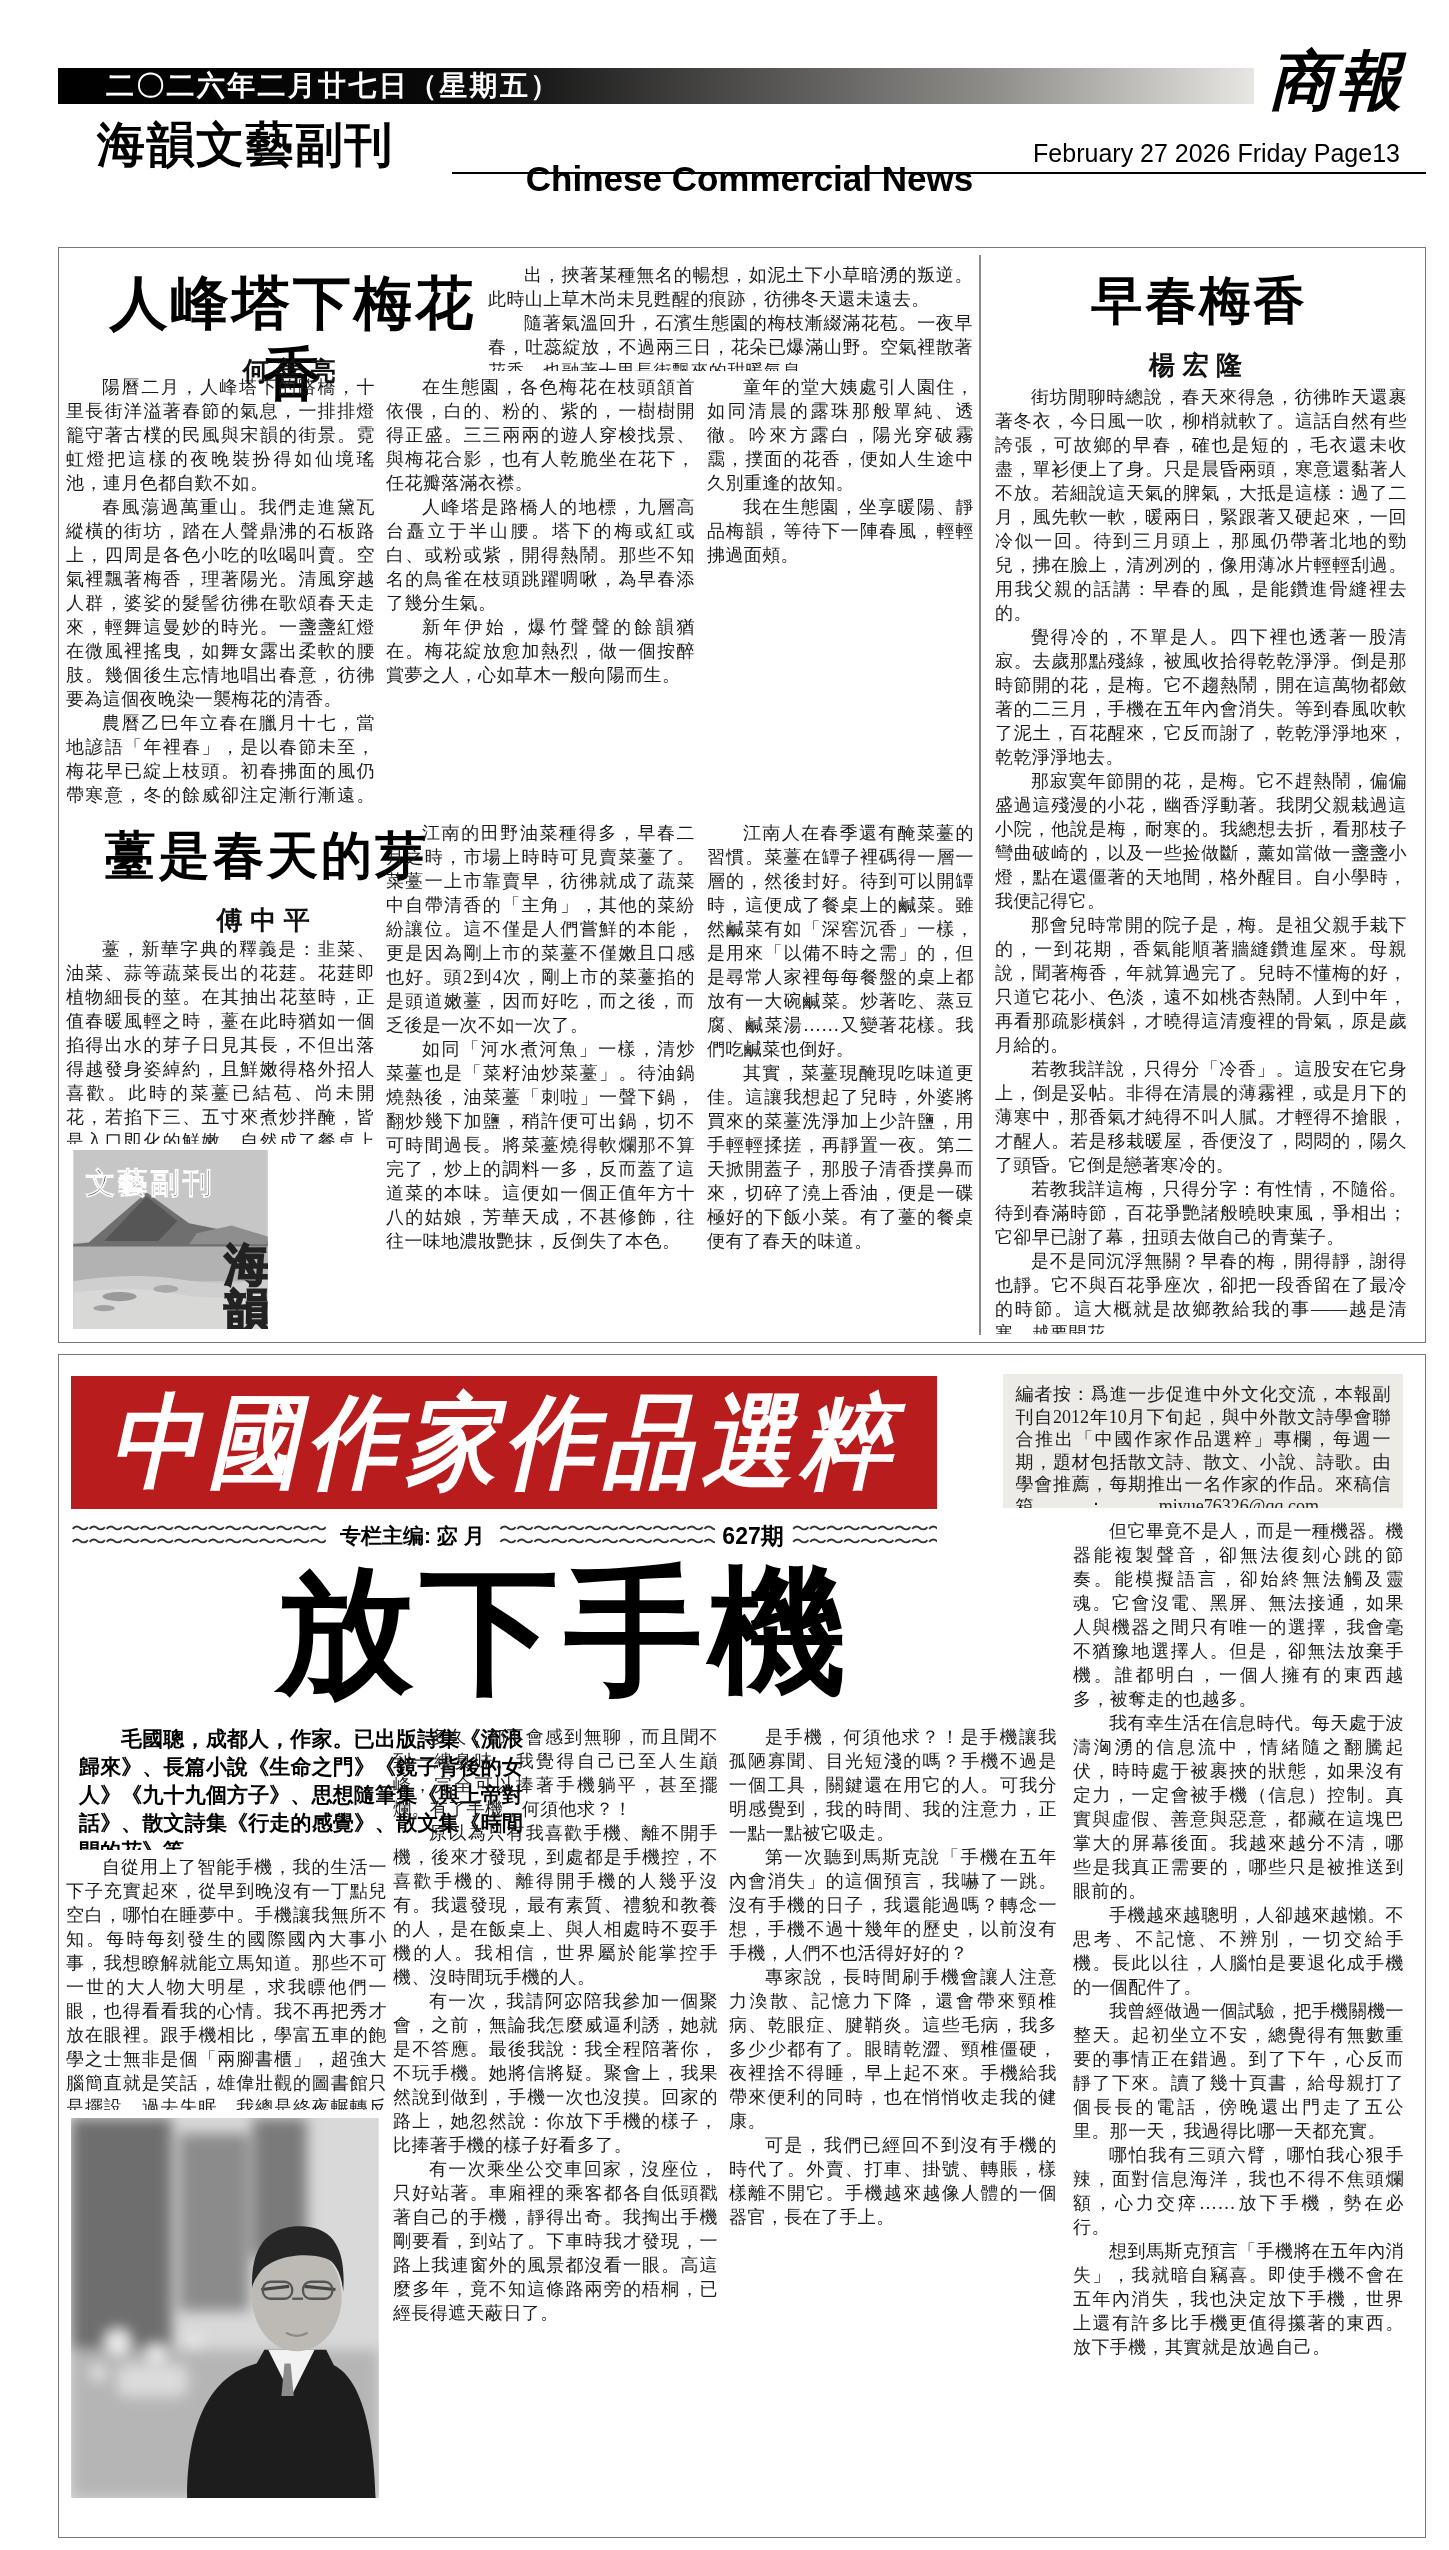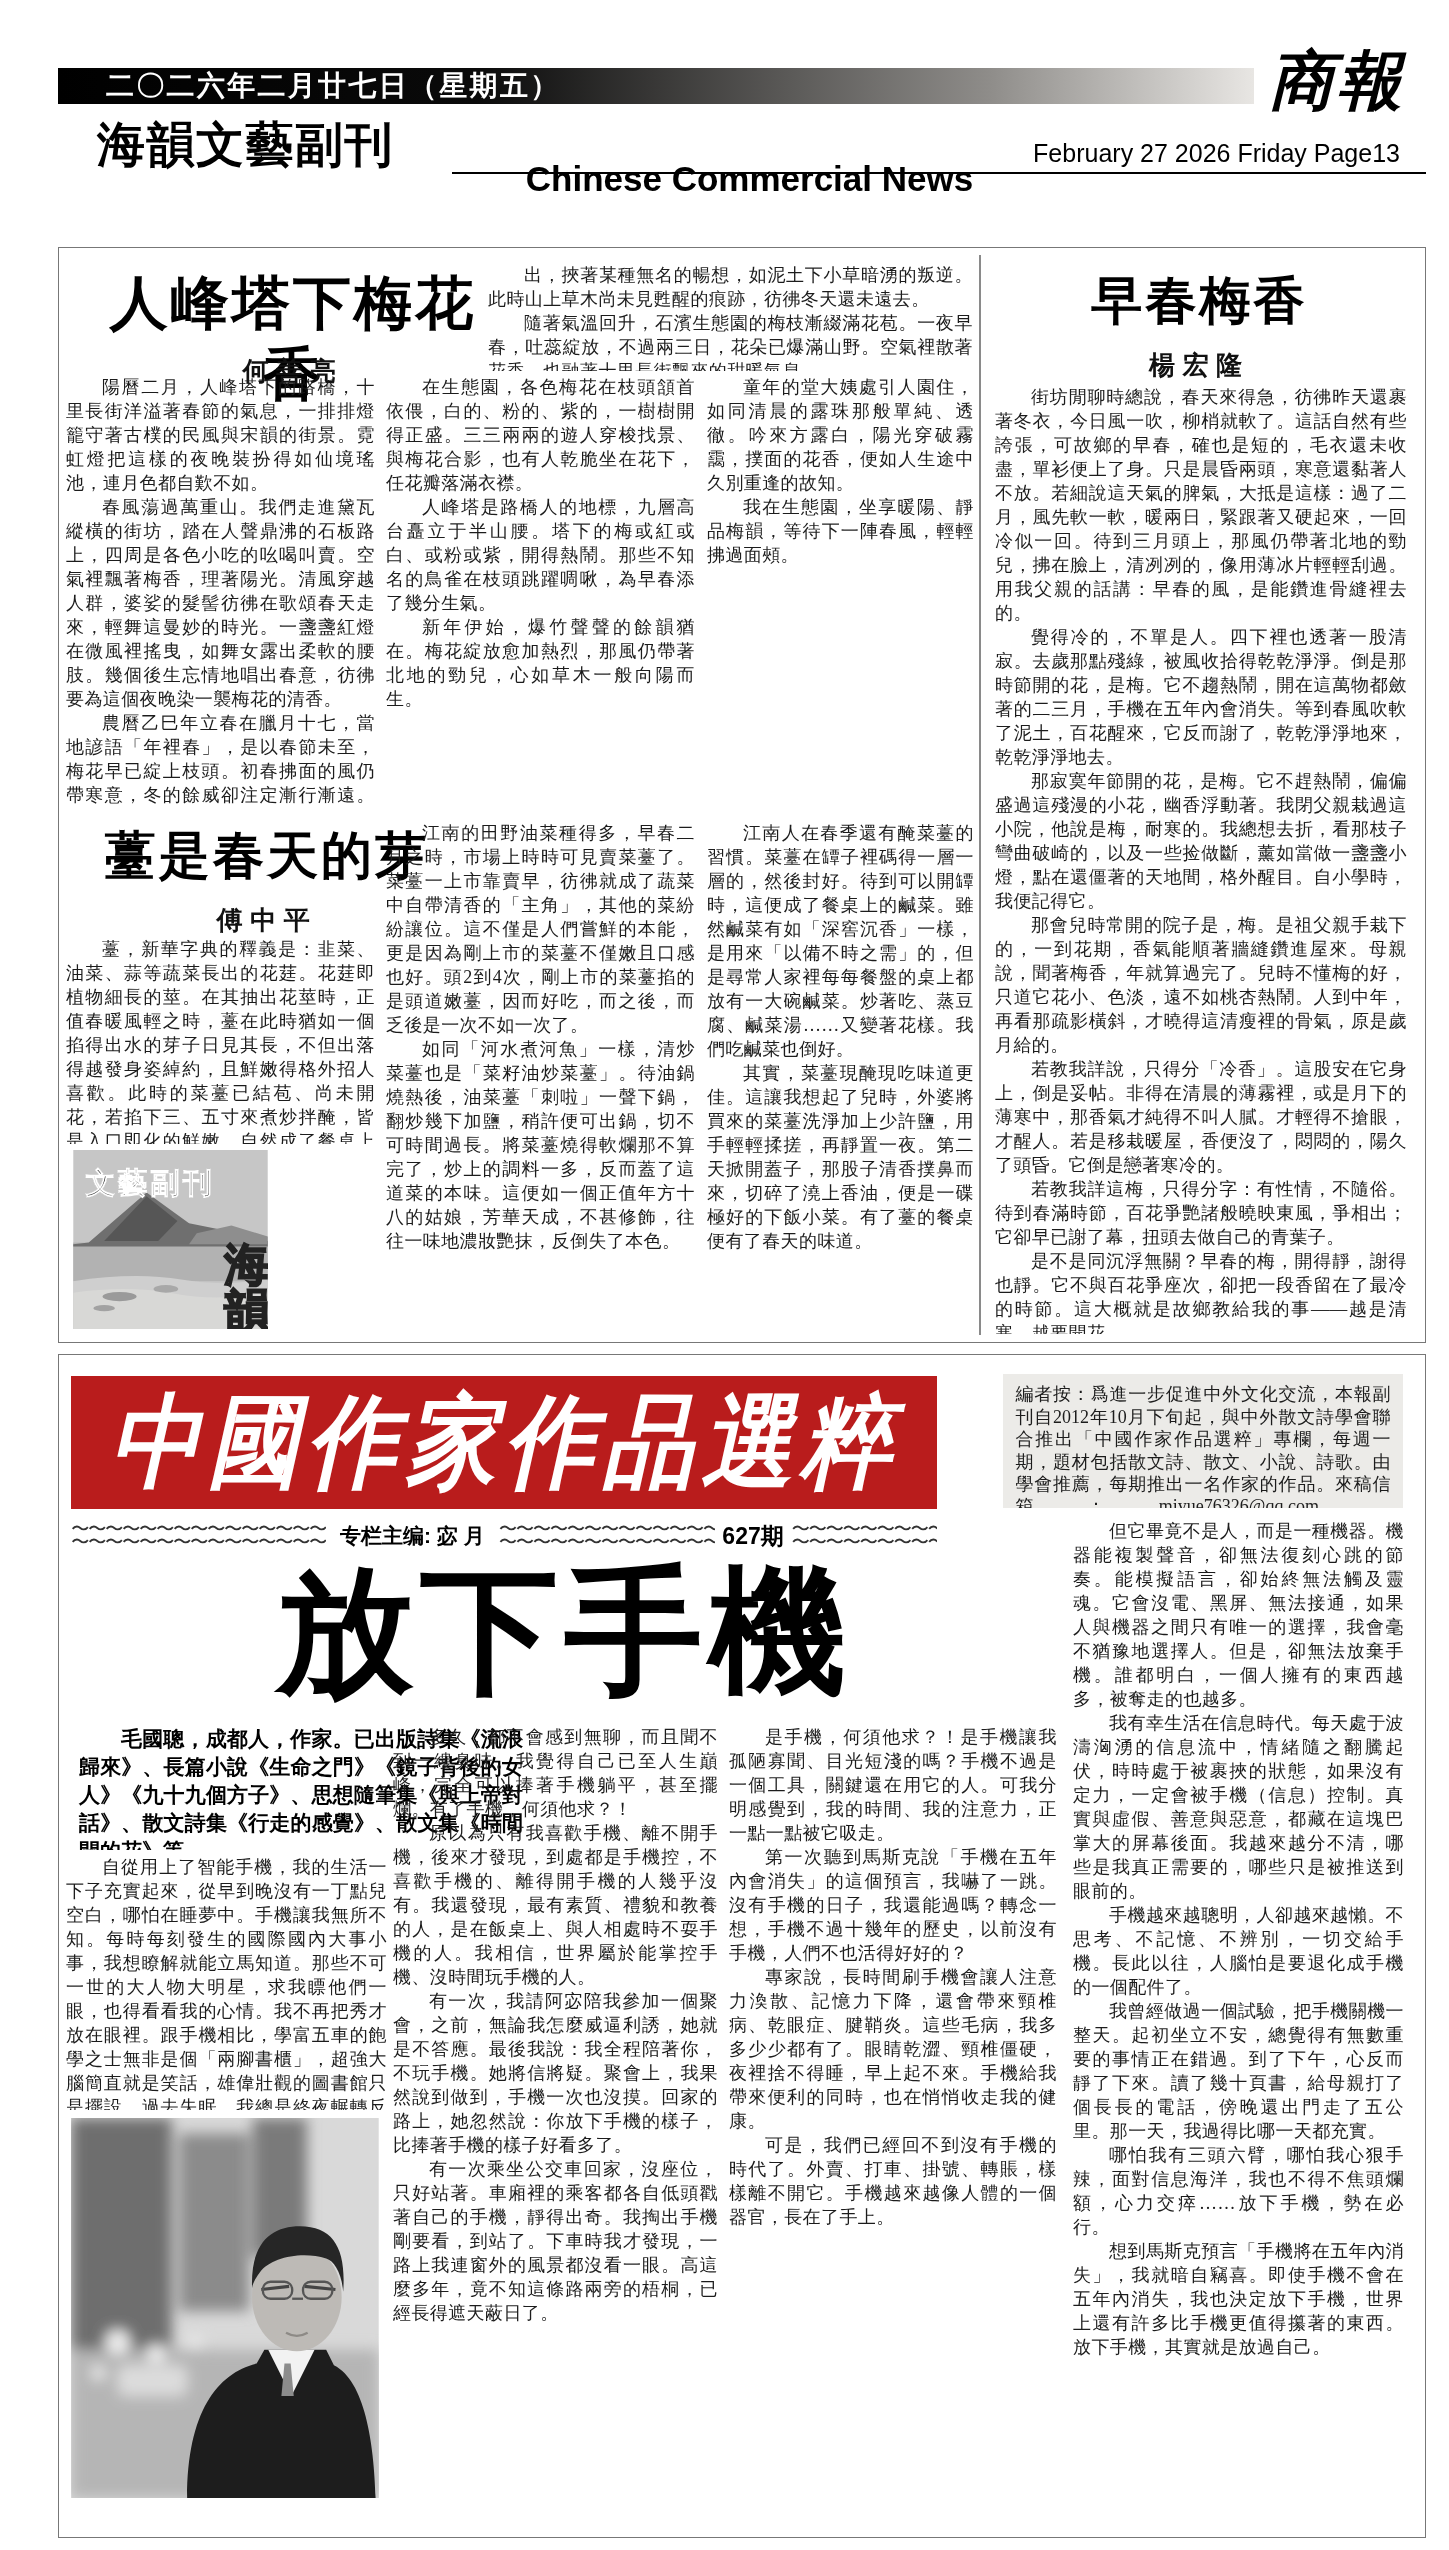--- a/index.html
+++ b/index.html
@@ -64,21 +64,21 @@
     </div>
 
   <div class="abs jtext body-txt" style="left:66px;top:375px;width:309px;height:431px;">
       <p>陽曆二月，人峰塔下的路橋，十里長街洋溢著春節的氣息，一排排燈籠守著古樸的民風與宋韻的街景。霓虹燈把這樣的夜晚裝扮得如仙境瑤池，連月色都自歎不如。</p>
       <p>春風蕩過萬重山。我們走進黛瓦縱橫的街坊，踏在人聲鼎沸的石板路上，四周是各色小吃的吆喝叫賣。空氣裡飄著梅香，理著陽光。清風穿越人群，婆娑的髮髻彷彿在歌頌春天走來，輕舞這曼妙的時光。一盞盞紅燈在微風裡搖曳，如舞女露出柔軟的腰肢。幾個後生忘情地唱出春意，彷彿要為這個夜晚染一襲梅花的清香。</p>
       <p>農曆乙巳年立春在臘月十七，當地諺語「年裡春」，是以春節未至，梅花早已綻上枝頭。初春拂面的風仍帶寒意，冬的餘威卻注定漸行漸遠。石濱生態園的梅，如期而至。記憶中雪與梅同輝的景致，已難再逢。立春之後，人峰塔下的梅與山上草木無異，靜靜立于曠野，承受寒風，也默默孕育著新的花事。「一年之計在于春」，春天正朝氣蓬勃地進發著，這也是希望所在。</p>
     </div>
   <div class="abs jtext body-txt" style="left:386px;top:375px;width:309px;height:431px;">
       <p>在生態園，各色梅花在枝頭頷首依偎，白的、粉的、紫的，一樹樹開得正盛。三三兩兩的遊人穿梭找景、與梅花合影，也有人乾脆坐在花下，任花瓣落滿衣襟。</p>
       <p>人峰塔是路橋人的地標，九層高台矗立于半山腰。塔下的梅或紅或白、或粉或紫，開得熱鬧。那些不知名的鳥雀在枝頭跳躍啁啾，為早春添了幾分生氣。</p>
-      <p>新年伊始，爆竹聲聲的餘韻猶在。梅花綻放愈加熱烈，那風仍帶著北地的勁兒，心如草木一般向陽而生。</p>
+      <p>新年伊始，爆竹聲聲的餘韻猶在。梅花綻放愈加熱烈，做一個按醉賞夢之人，心如草木一般向陽而生。</p>
     </div>
   <div class="abs jtext body-txt" style="left:707px;top:375px;width:267px;height:431px;">
       <p>童年的堂大姨處引人園住，如同清晨的露珠那般單純、透徹。吟來方露白，陽光穿破霧靄，撲面的花香，便如人生途中久別重逢的故知。</p>
       <p>我在生態園，坐享暖陽、靜品梅韻，等待下一陣春風，輕輕拂過面頰。</p>
     </div>
 
   <div class="abs sans art-title" style="left:993px;top:270px;width:413px;font-size:51px;line-height:62px;">
     <span>早春梅香</span>
   </div>
   <div class="abs serif art-author" style="left:993px;top:340px;width:413px;">

